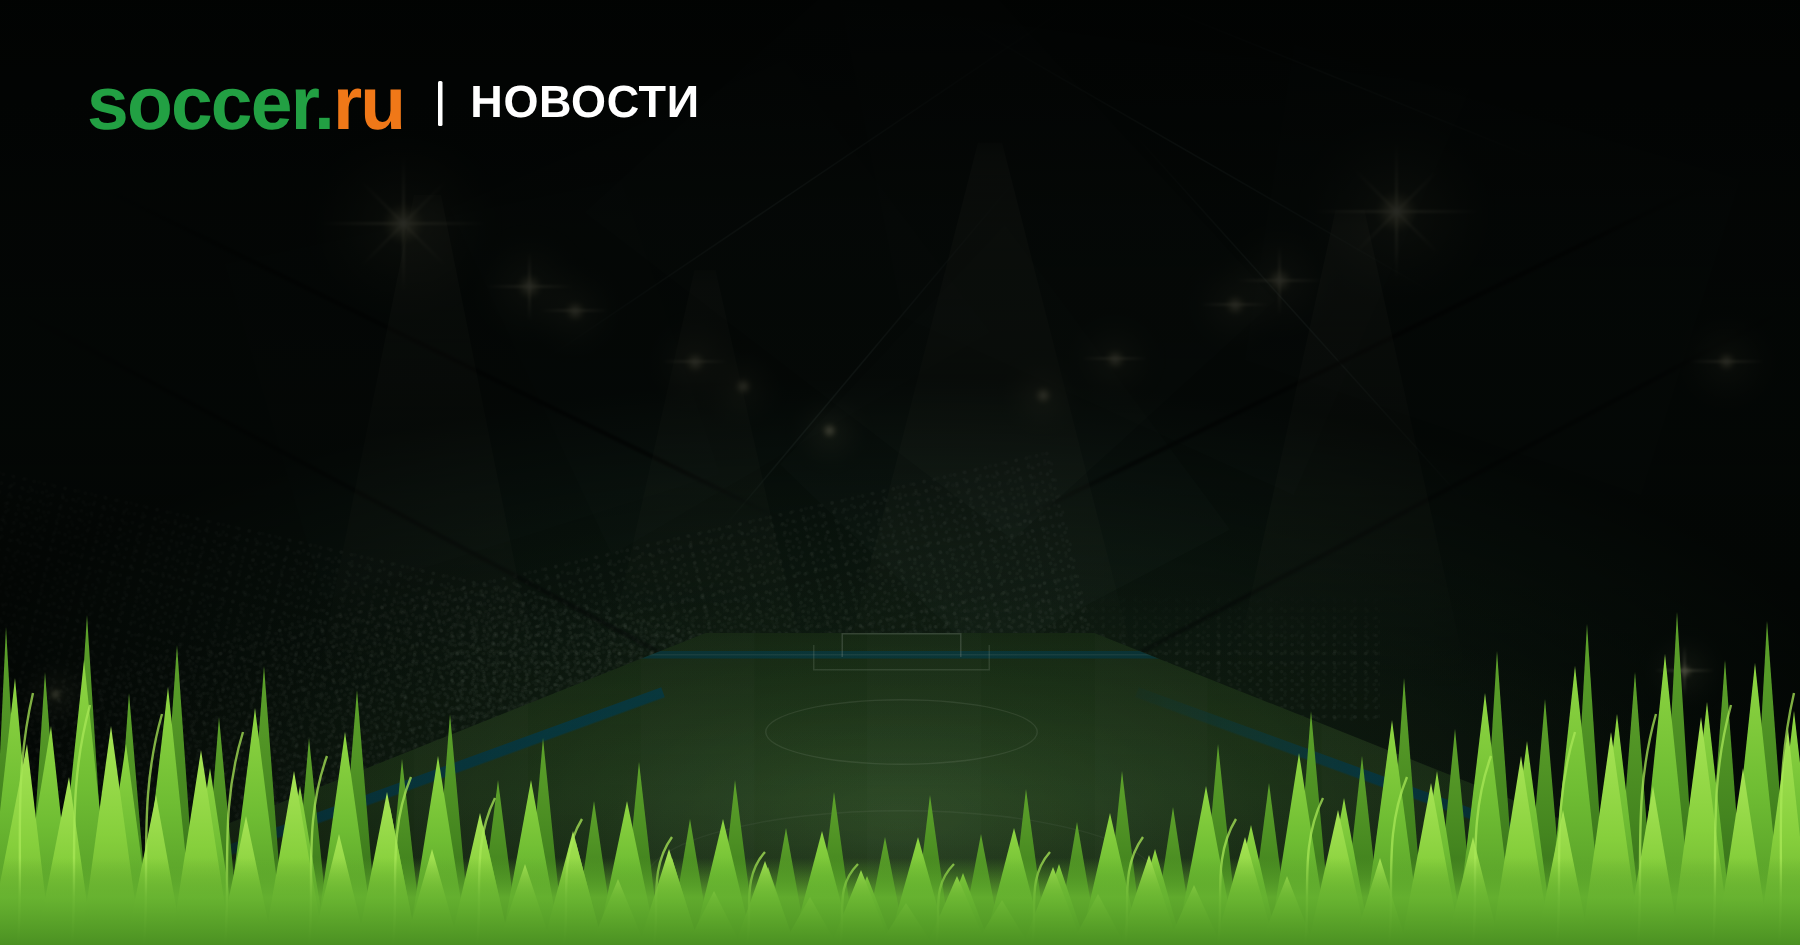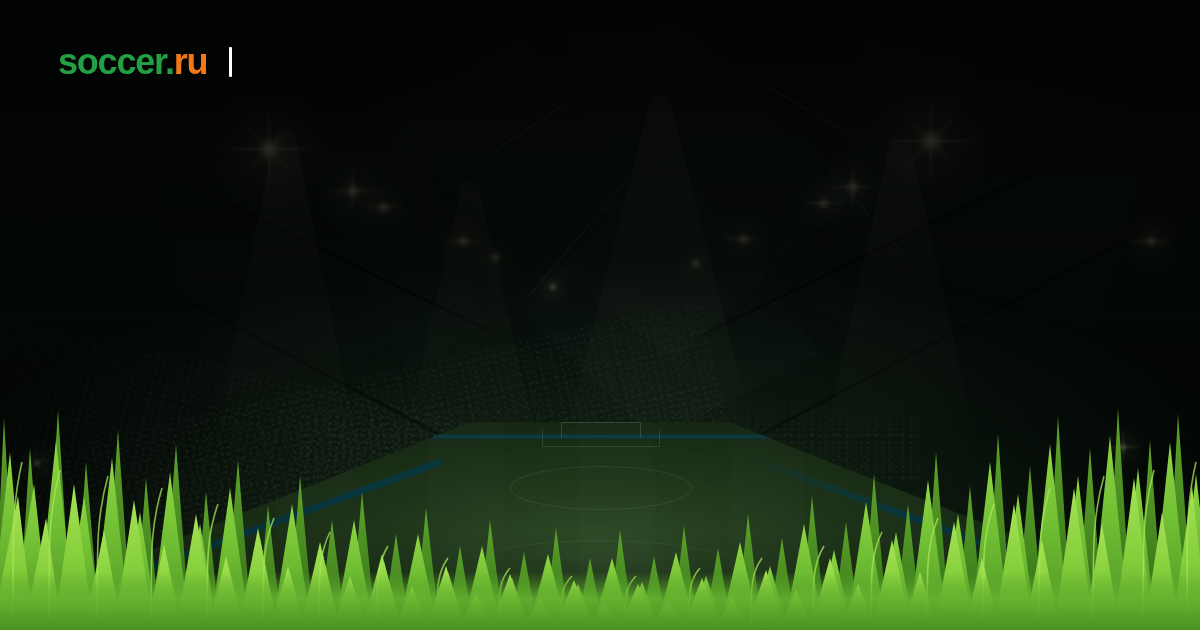--- a/index.html
+++ b/index.html
@@ -223,21 +223,21 @@
   
   .header {
     position: absolute;
     left: 58px; top: 44px;
     display: flex;
     align-items: center;
     gap: 0;
     z-index: 6;
   }
   .logo {
-    font-size: 36px;
+    font-size: 50px;
     font-weight: 700;
     letter-spacing: -1.2px;
     line-height: 1;
     white-space: nowrap;
   }
   .logo .green { color: #22a043; }
   .logo .orange { color: #f07818; }
   .divider {
     width: 3px;
     height: 30px;
@@ -585,16 +585,17 @@
 
       <rect x="0" y="172" width="1200" height="58" fill="url(#gBase)"></rect>
     </svg>
   </div>
 
   <div class="header">
     <div class="logo">
       <span class="green">soccer.</span><span class="orange">ru</span>
     </div>
     <div class="divider"></div>
+    <div class="section">НОВОСТИ</div>
   </div>
 
 
 </div>
 
 </body></html>

